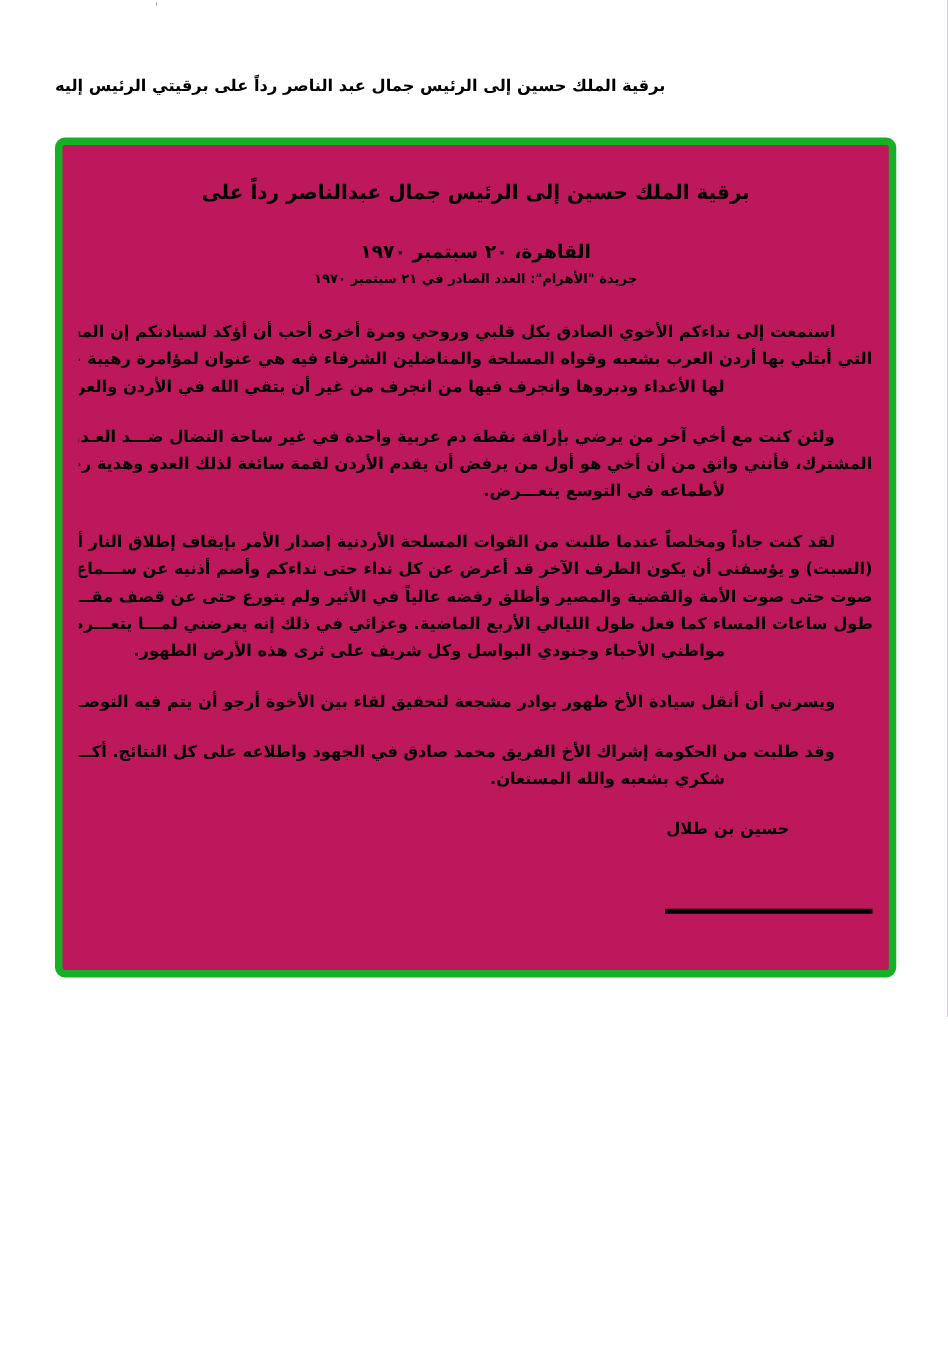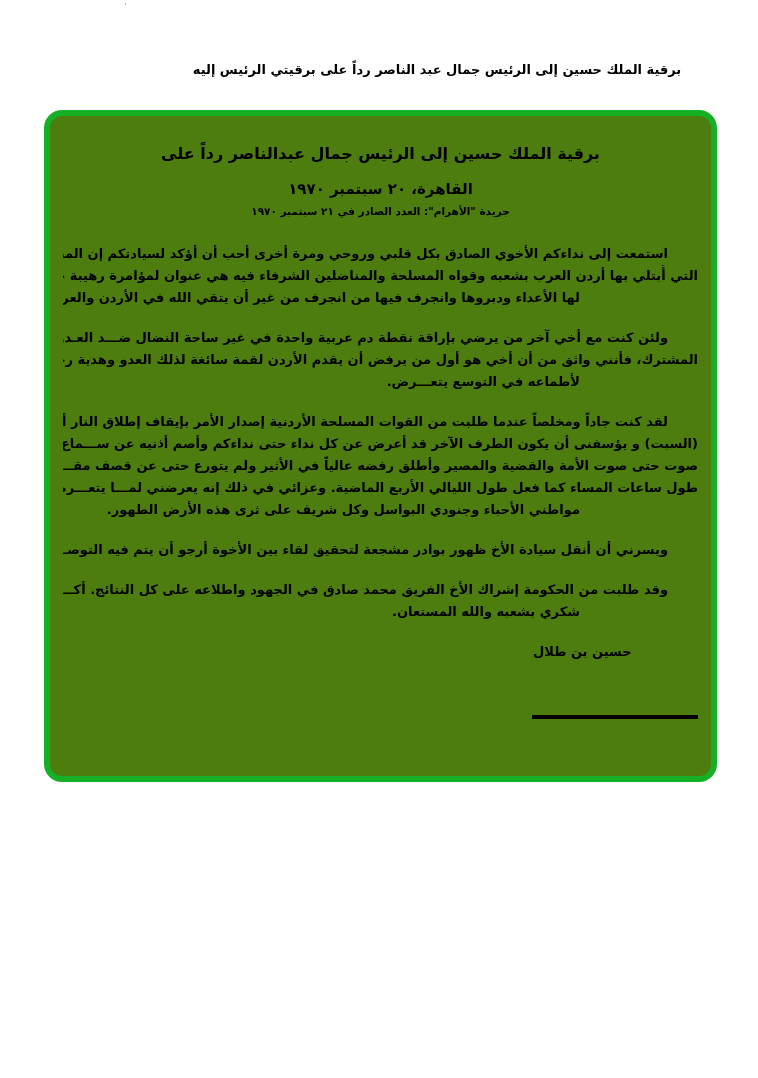--- a/index.html
+++ b/index.html
@@ -10,41 +10,41 @@
     font-family: "DejaVu Sans", sans-serif;
     color: #000;
     overflow: hidden;
   }
   .stray-mark {
     position: absolute; top: 2px; left: 124px;
     font-size: 9px; color: #9a9a9a;
   }
   .page-header {
     position: absolute; top: 62px; left: 0; right: 0;
-    text-align: center; padding-left: 116px;
+    text-align: left; padding-left: 44px;
     direction: rtl;
     font-weight: bold; font-size: 13px;
   }
   .telegram-box {
     position: absolute; left: 44px; top: 110px;
     width: 673px; height: 672px;
     border: 6px solid var(--green, #16b027);
-    border-radius: 18px;
-    background: #4d7c0f;
+    border-radius: 8px;
+    background: #be185d;
   }
   .box-content {
     padding: 24px 13px 0 13px;
     direction: rtl;
   }
   .doc-title {
     text-align: center; font-weight: bold;
     font-size: 16px; line-height: 27px;
   }
   .doc-dateline {
-    margin-top: 13px;
+    margin-top: 25px;
     text-align: center; font-weight: bold; font-size: 15px;
   }
   .doc-source {
     margin-top: 7px;
     text-align: center; font-weight: bold; font-size: 10.5px;
   }
   .doc-body {
     margin-top: 26px;
     font-size: 13px; font-weight: bold; line-height: 22px;
   }

